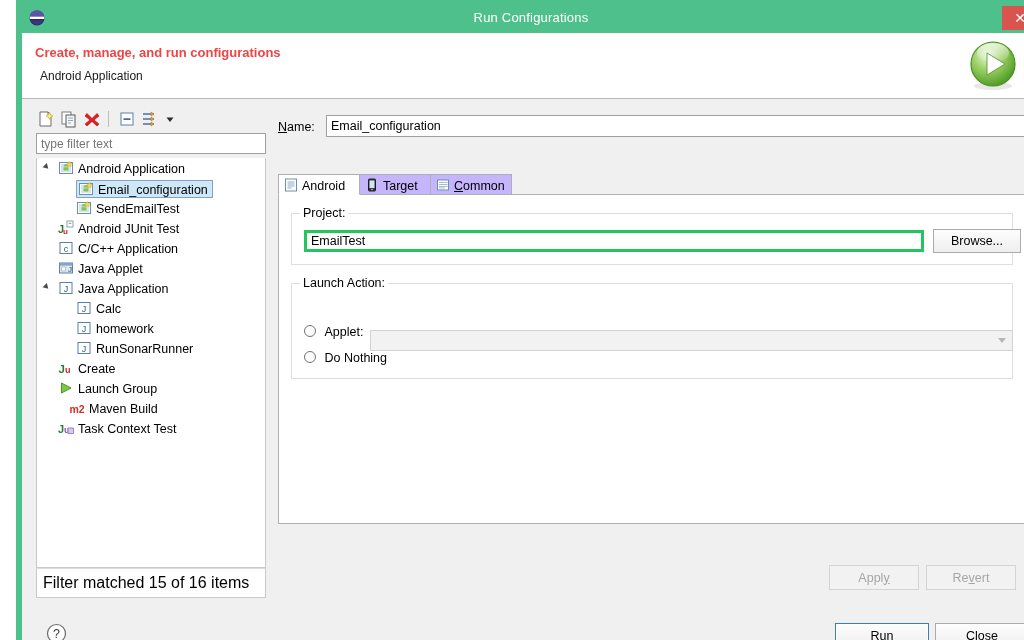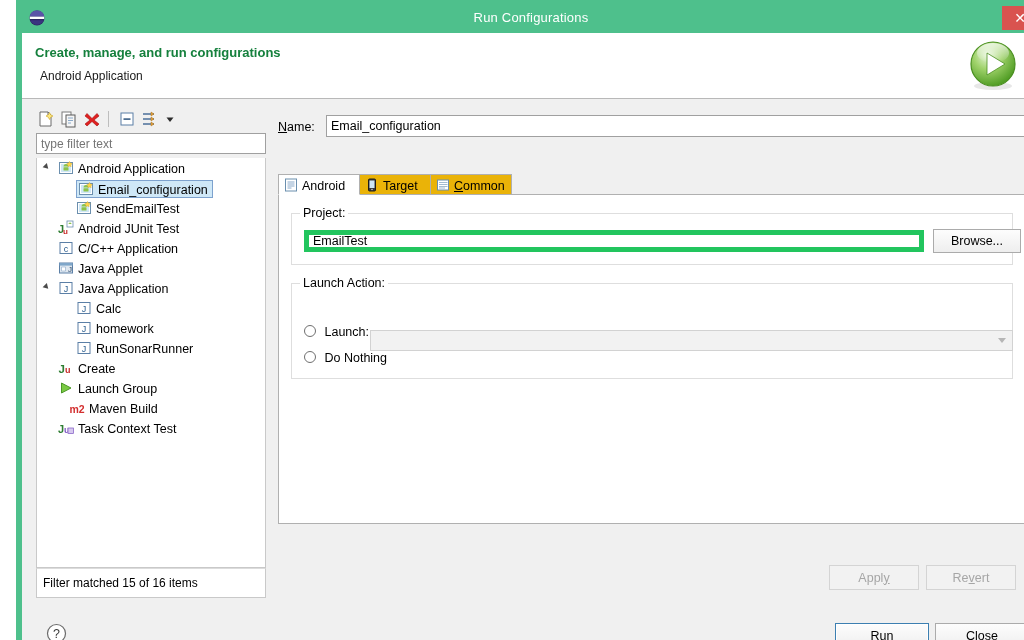--- a/index.html
+++ b/index.html
@@ -82,21 +82,21 @@
     height: 66px;
     background: #ffffff;
     border-bottom: 1px solid #b8b8b8;
     box-sizing: border-box;
   }
   .banner-title {
     position: absolute;
     left: 13px; top: 12px;
     font-size: 13px;
     font-weight: bold;
-    color: #15803d;
+    color: #ef4444;
   }
   .banner-sub {
     position: absolute;
     left: 18px; top: 36px;
     font-size: 12px;
     color: #1a1a1a;
   }
   .banner-run-icon {
     position: absolute;
     right: 19px; top: 5px;
@@ -198,21 +198,21 @@
   }
 
   .filter-status {
     position: absolute;
     left: 4px; top: 462px;
     width: 230px; height: 30px;
     border: 1px solid #c9c9c9;
     border-top: 1px solid #dcdcdc;
     background: #ffffff;
     box-sizing: border-box;
-    font-size: 12px;
+    font-size: 16px;
     line-height: 28px;
     padding-left: 6px;
     color: #000000;
   }
 
   
   .right-panel {
     position: absolute;
     left: 256px; top: 73px;
     width: 750px;
@@ -248,21 +248,21 @@
     top: 0;
     height: 21px;
     line-height: 20px;
     font-size: 12.5px;
     padding: 0 8px 0 5px;
     box-sizing: border-box;
     cursor: pointer;
     white-space: nowrap;
     border: 1px solid #b0b0b0;
     border-bottom: none;
-    background: #eab308;
+    background: #c4b5fd;
   }
   .tab.active {
     background: #ffffff;
     border-bottom: 1px solid #ffffff;
     z-index: 3;
   }
   .tab .tico {
     display: inline-block;
     width: 14px; height: 14px;
     vertical-align: middle;
@@ -293,21 +293,21 @@
     padding: 0 3px;
     font-size: 12.5px;
     color: #000000;
   }
 
   .proj-input {
     position: absolute;
     left: 12px; top: 16px;
     width: 620px; height: 22px;
     box-sizing: border-box;
-    border: 5px solid #22c55e;
+    border: 3px solid #22c55e;
     background: #ffffff;
     font-family: "Liberation Sans", sans-serif;
     font-size: 12.5px;
     padding: 0 4px;
     outline: none;
   }
   .browse-btn {
     position: absolute;
     left: 641px; top: 15px;
     width: 88px; height: 24px;
@@ -603,21 +603,21 @@
           <input class="proj-input" type="text" value="EmailTest" style="">
           <button class="browse-btn">Browse...</button>
         </div>
 
         <div class="group" style="left:12px; top:88px; width:722px; height:96px;padding-left:8px;">
           <span class="group-label">Launch Action:</span>
 
 
           <div class="radio-row" style="top:38px;">
             <span class="radio"></span>
-            <span class="radio-lbl">Launch:</span>
+            <span class="radio-lbl">Applet:</span>
           </div>
 
           <div class="launch-combo">
             <span class="combo-arrow"></span>
           </div>
 
           <div class="radio-row" style="top:64px;">
             <span class="radio"></span>
             <span class="radio-lbl">Do Nothing</span>
           </div>

